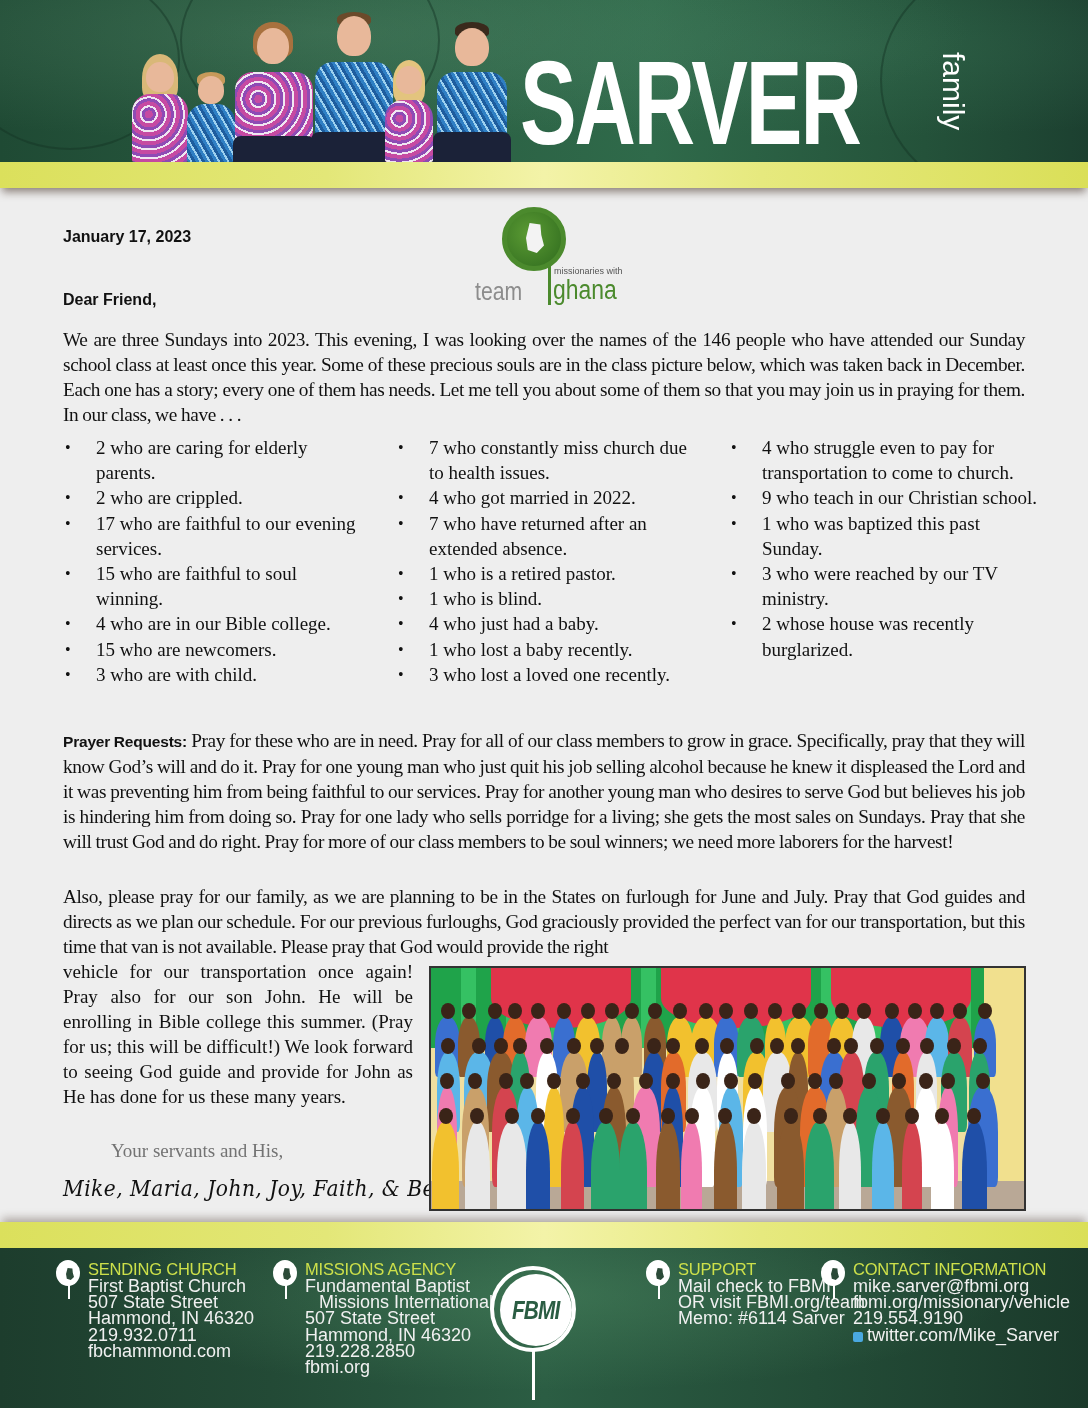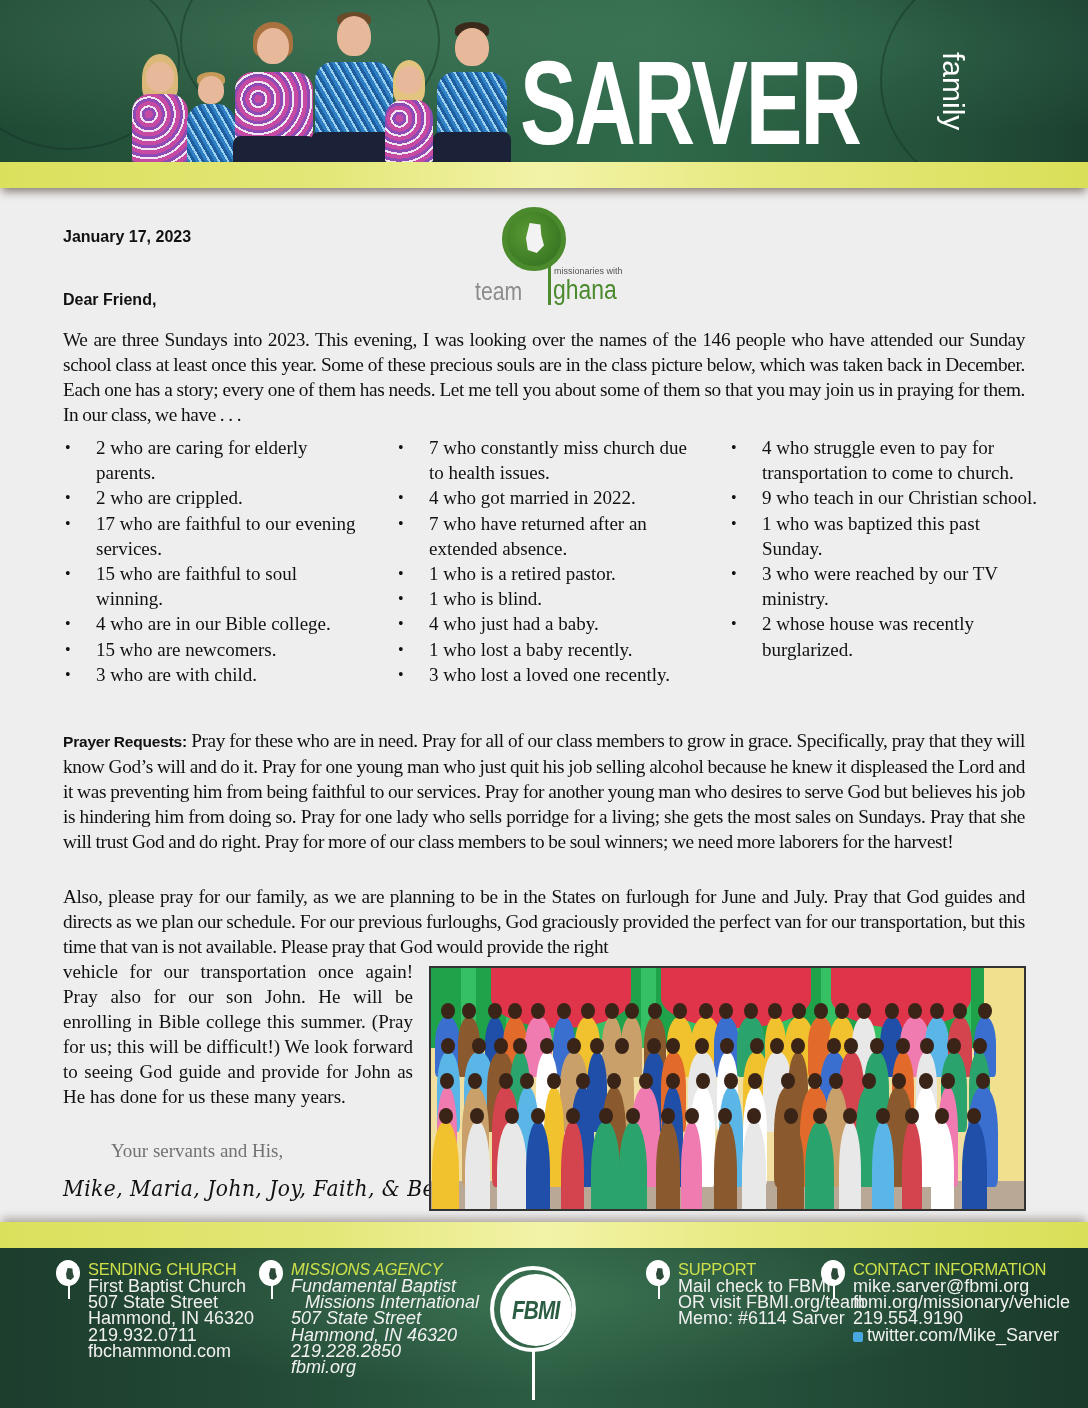--- a/index.html
+++ b/index.html
@@ -136,21 +136,21 @@
     content: ""; position: absolute; left: 7px; top: 5px; width: 8px; height: 12px; background: #2b4a38;
     clip-path: polygon(20% 0, 80% 5%, 85% 40%, 100% 75%, 60% 100%, 10% 90%, 0 50%);
   }
   .f-col .pin::after {
     content: ""; position: absolute; left: 9px; top: 22px; width: 2px; height: 14px; background: #fff;
   }
   .f-col .heading { font-size: 16.5px; color: #cde04a; letter-spacing: -0.2px; line-height: 18px; }
   .f-col .line { font-size: 18px; color: #f1f1f1; line-height: 16.2px; }
   .f-col .line.indent { padding-left: 14px; }
   .col-sending { left: 88px; }
-  .col-agency { left: 291px; font-style: italic; }
+  .col-agency { left: 305px; }
   .col-support { left: 678px; }
   .col-contact { left: 853px; }
   .twitter-icon {
     display: inline-block; width: 10px; height: 10px; background: #4aa8e0; border-radius: 2px;
     margin-right: 4px; vertical-align: -1px;
   }
 
   .fbmi-logo { position: absolute; left: 490px; top: 8px; width: 100px; height: 150px; font-style: italic; }
   .fbmi-logo .outer {
     position: absolute; left: 0; top: 10px; width: 86px; height: 86px; border-radius: 50%;

